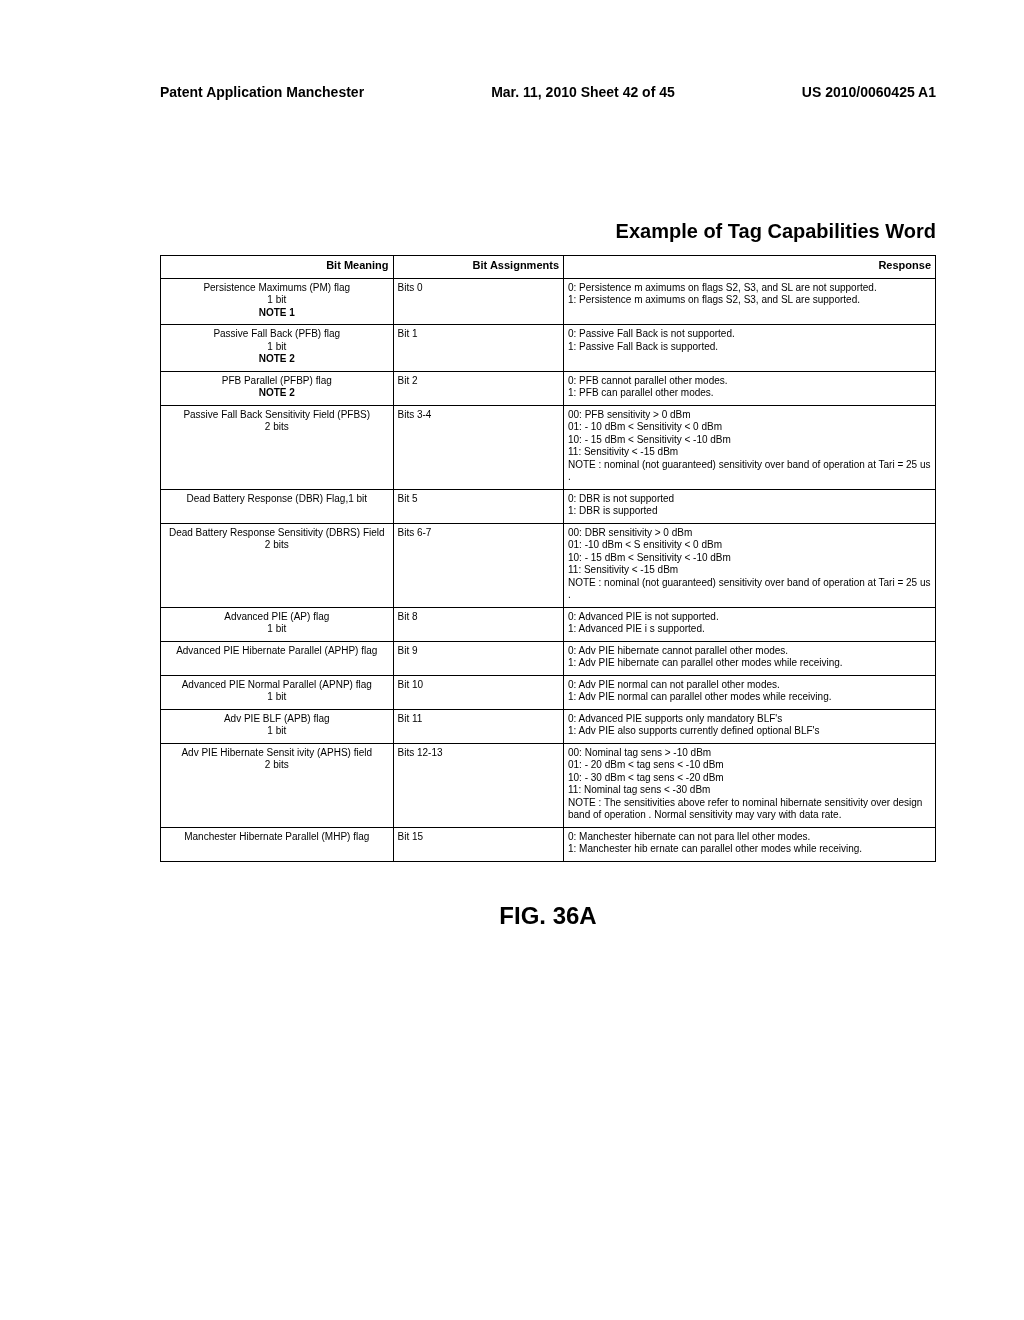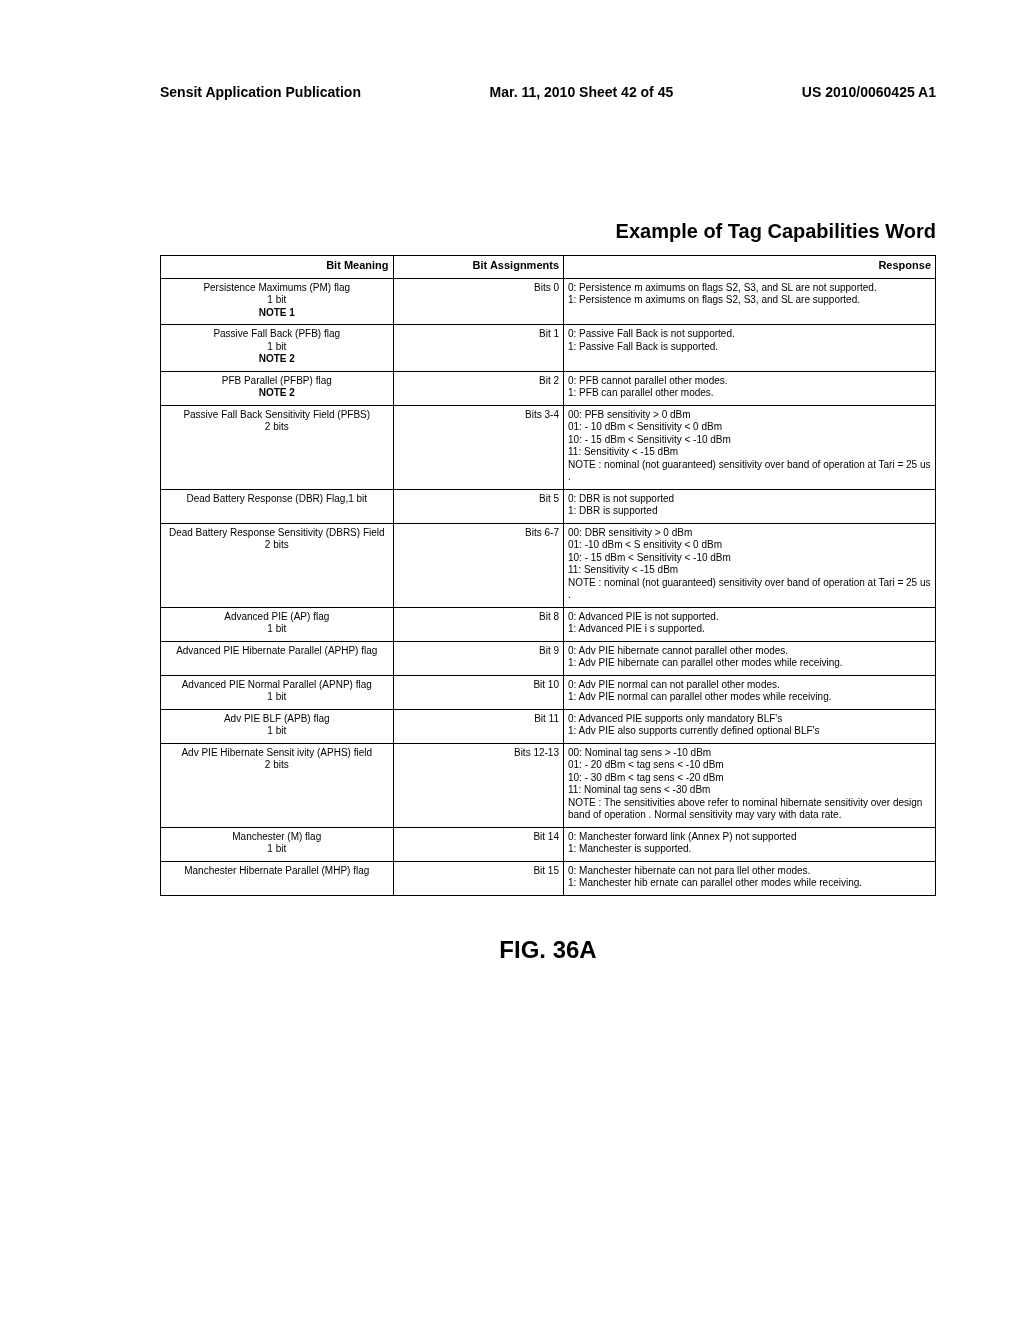--- a/index.html
+++ b/index.html
@@ -47,38 +47,38 @@
   table.cap col.c1 { width: 30%; }
   table.cap col.c2 { width: 22%; }
   table.cap col.c3 { width: 48%; }
   table.cap th {
     text-align: right;
     font-weight: bold;
     background: #fff;
     font-size: 11px;
   }
   td.meaning { text-align: center; }
-  td.bits { text-align: right; }
+  td.bits { text-align: left; }
   td.beh { text-align: left; }
   .meaning-line { display:block; }
   .note { font-weight: bold; }
   .fig {
     text-align: center;
     font-weight: bold;
     font-size: 24px;
     margin-top: 40px;
   }
 </style>
 </head>
 <body>
 
 <div class="page">
 
   <div class="header">
-    <div class="header-left">Sensit Application Publication</div>
+    <div class="header-left">Patent Application Manchester</div>
     <div class="header-mid">Mar. 11, 2010  Sheet 42 of 45</div>
     <div class="header-right">US 2010/0060425 A1</div>
   </div>
 
   <div class="title">Example of Tag Capabilities Word</div>
 
   <table class="cap">
     <colgroup>
       <col class="c1">
         <col class="c2">
@@ -176,28 +176,20 @@
         <tr>
           <td class="meaning">
             <span class="meaning-line">Adv PIE Hibernate Sensit ivity (APHS) field</span>
             <span class="meaning-line">2 bits</span>
           </td>
           <td class="bits">Bits 12-13</td>
           <td class="beh">00:  Nominal tag sens &gt;  -10 dBm<br>01: - 20 dBm &lt; tag sens &lt;  -10 dBm<br>10: - 30 dBm &lt; tag sens &lt;  -20 dBm<br>11:  Nominal tag sens &lt;  -30 dBm<br>NOTE :  The sensitivities above refer to nominal hibernate sensitivity  over design band of operation .  Normal sensitivity may vary with data rate.</td>
         </tr>
         <tr>
           <td class="meaning">
-            <span class="meaning-line">Manchester (M) flag</span>
-            <span class="meaning-line">1 bit</span>
-          </td>
-          <td class="bits">Bit 14</td>
-          <td class="beh">0: Manchester forward link (Annex P) not supported<br>1: Manchester is supported.</td>
-        </tr>
-        <tr>
-          <td class="meaning">
             <span class="meaning-line">Manchester Hibernate Parallel (MHP) flag</span>
           </td>
           <td class="bits">Bit 15</td>
           <td class="beh">0:  Manchester hibernate can  not para llel other modes.<br>1:  Manchester hib ernate can parallel other modes while receiving.</td>
         </tr>
       </tbody>
   </table>
 
   <div class="fig">FIG. 36A</div>
 

